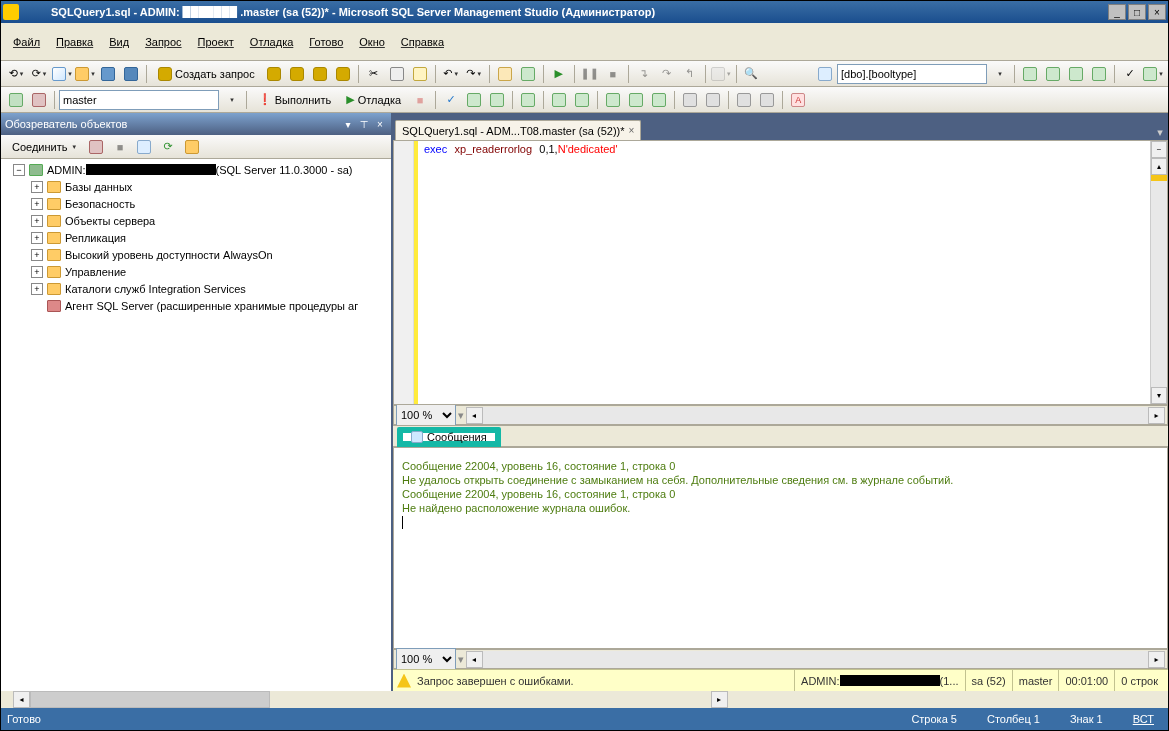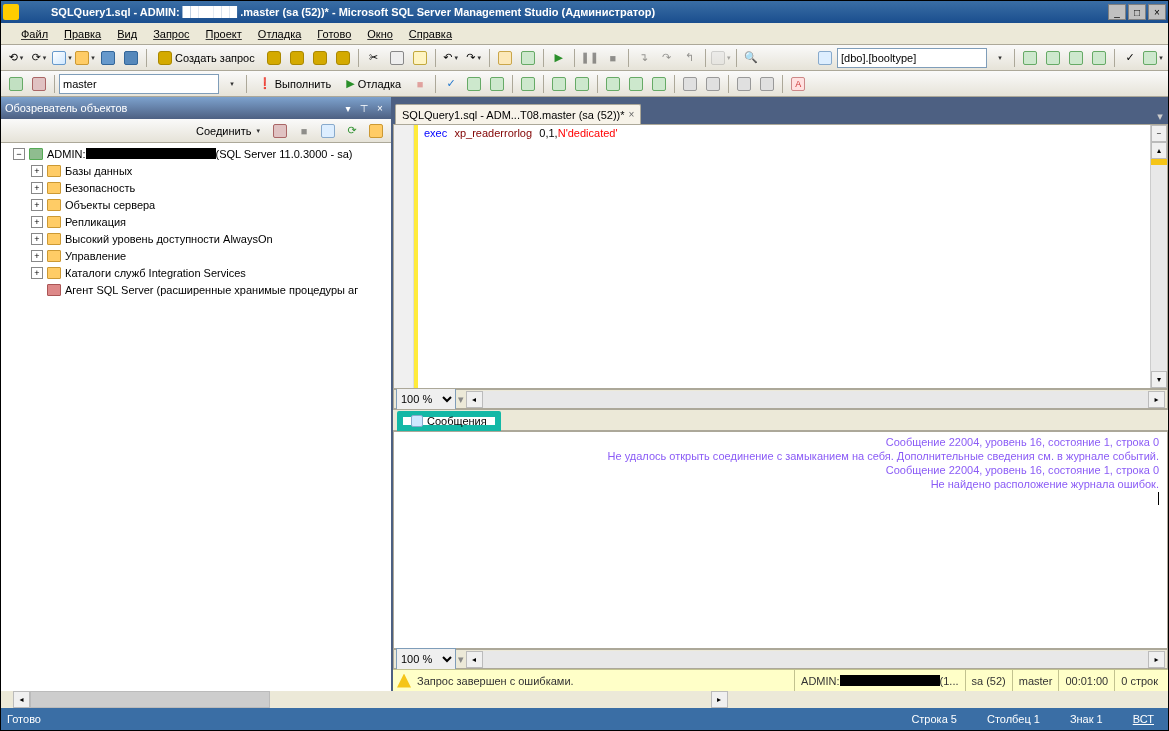--- a/index.html
+++ b/index.html
@@ -7,21 +7,21 @@
   .window { width: 1169px; height: 731px; display: flex; flex-direction: column; border: 1px solid #000; }
 
   
   .titlebar { height: 22px; background: linear-gradient(to bottom, #3a6ea5 0%, #1a4e8e 100%); color: #fff; display: flex; align-items: center; padding: 0 2px; }
   .titlebar .app-icon { width: 16px; height: 16px; background: #ffcc00; margin-right: 4px; border-radius: 2px; }
   .titlebar .title-text { flex: 1; white-space: nowrap; overflow: hidden; text-overflow: ellipsis; font-weight: bold; margin-left: 28px; }
   .titlebar .win-btns { display: flex; gap: 2px; }
   .titlebar .win-btn { width: 18px; height: 16px; background: #c0c0c0; border: 1px solid #808080; display: flex; align-items: center; justify-content: center; cursor: pointer; font-size: 10px; font-family: Arial; color:#000;}
 
   
-  .menubar { height: 22px; background: #ece9d8; display: flex; align-items: center; padding: 0 12px; border-bottom: 1px solid #aca899; }
+  .menubar { height: 38px; background: #ece9d8; display: flex; align-items: center; padding: 0 4px; border-bottom: 1px solid #aca899; }
   .menubar .menu-item { padding: 2px 8px; cursor: pointer; }
   .menubar .menu-item span { text-decoration: underline; text-decoration-color:#333; }
 
   
   .toolbar { height: 26px; background: linear-gradient(to bottom, #fafafa, #e6e3d8); display: flex; align-items: center; padding: 0 4px; border-bottom: 1px solid #aca899; gap: 1px; }
   .tb-btn { width: 22px; height: 22px; display: flex; align-items: center; justify-content: center; border: 1px solid transparent; cursor: pointer; border-radius: 2px; }
   .tb-btn.wide { width: auto; padding: 0 6px; gap: 3px;}
   .tb-sep { width: 1px; height: 18px; background: #aca899; margin: 0 3px; }
   .toolbar input.tb-combo, .toolbar select { height: 20px; border: 1px solid #7f9db9; background: #fff; padding: 0 3px; font-size: 11px; }
   .dropdown-caret { font-size: 7px; margin-left: 2px; color: #333; }
@@ -49,21 +49,21 @@
   .ic-refresh { color:#2a8f2a;}
   .ic-warn-yellow { width:14px;height:14px;display:inline-block; background:#f5c518; clip-path:polygon(50% 0%, 100% 100%, 0% 100%);}
 
   
   .content { flex: 1; display: flex; overflow: hidden; background:#4d6082;}
   .sidebar { width: 392px; background: #f0ede0; display: flex; flex-direction: column; border-right: 2px solid #4d6082; }
   .panel-header { height: 22px; background: linear-gradient(to bottom,#7da2ce,#4d6082); color: #fff; display: flex; align-items: center; padding: 0 4px; justify-content: space-between; }
   .panel-header .ph-title { font-weight: normal; }
   .panel-header .ph-btns { display: flex; gap: 2px; }
   .panel-header .ph-btn { width: 14px; height: 14px; cursor: pointer; color: #fff; display: flex; align-items: center; justify-content: center; font-size: 10px;}
-  .sidebar-toolbar { height: 24px; background: linear-gradient(to bottom,#fafafa,#e6e3d8); display: flex; align-items: center; padding: 0 4px; gap: 2px; border-bottom: 1px solid #aca899; justify-content: flex-end;}
+  .sidebar-toolbar { height: 24px; background: linear-gradient(to bottom,#fafafa,#e6e3d8); display: flex; align-items: center; padding: 0 4px; gap: 2px; border-bottom: 1px solid #aca899;}
   .tree { flex: 1; background: #fff; overflow: auto; padding: 2px 0; }
   .tree-node { display: flex; align-items: center; height: 17px; padding-left: 6px; white-space: nowrap; cursor: default;}
   .tree-node .expander { width: 12px; height: 12px; border: 1px solid #888; font-size: 9px; display: flex; align-items: center; justify-content: center; margin-right: 4px; cursor: pointer; background:#fff;}
   .tree-node .expander.leaf { border: none; }
   .tree-node .node-icon { width: 14px; height: 12px; background: #ffcc66; border:1px solid #cc9933; margin-right: 4px; border-radius:1px;}
   .tree-node .node-icon.server { background: #8fbc8f; border-color:#5a5;}
   .tree-node .node-icon.agent { background: #d88; border-color:#a55;}
   .tree-node .node-label { }
   .tree-node.l1 { padding-left: 12px; }
   .tree-node.l2 { padding-left: 30px; }
@@ -92,21 +92,21 @@
   .zoom-bar { height: 20px; background: #ece9d8; display: flex; align-items: center; border: 1px solid #aca899; padding: 0 2px; gap: 2px;}
   .zoom-bar select { width: 60px; height: 23px; border:1px solid #7f9db9; font-size:11px;}
   .zoom-bar .hscroll { flex:1; height:17px; background:#e8e8e8; display:flex;align-items:center;}
   .zoom-bar .hscroll .sbtn { width:17px;height:17px;background:#f0f0f0;border:1px solid #bbb;display:flex;align-items:center;justify-content:center;font-size:8px;}
   .zoom-bar .hscroll .strack { flex:1;}
 
   .msg-tab-row { height: 22px; background: #ece9d8; display: flex; align-items: flex-end; border-top:1px solid #aca899; border-bottom:1px solid #aca899;}
   .msg-tab { height: 20px; background: #fff; border: 6px solid #14b8a6; padding: 0 8px; display: flex; align-items: center; gap: 4px; border-radius: 2px 2px 0 0; margin-left:4px; margin-bottom:-1px;}
   .msg-tab .msg-icon { width:12px;height:12px;background:#cde8ff;border:1px solid #88aacc;border-radius:2px;}
 
-  .messages { flex: 1; background: #fff; padding: 4px 8px; font-family: Consolas, 'Courier New', monospace; font-size: 12px; color: #8b5cf6; overflow: auto; border:1px solid #aca899; white-space: pre-wrap; text-align: right;}
+  .messages { flex: 1; background: #fff; padding: 12px 8px; font-family: Consolas, 'Courier New', monospace; font-size: 12px; color: #4d7c0f; overflow: auto; border:1px solid #aca899; white-space: pre-wrap;}
   .messages .cursor { display:inline-block; width:1px; height:13px; background:#000;}
 
   .statusbar-yellow { height: 22px; background: #ffffc8; border-top: 1px solid #c2c28f; display: flex; align-items: center; padding: 0 4px; gap: 6px; color:#333;}
   .statusbar-yellow .sb-right { margin-left: auto; display: flex; gap: 0; align-items:center;}
   .statusbar-yellow .sb-cell { border-left: 1px solid #c2c28f; padding: 0 6px; height:22px;display:flex;align-items:center;}
 
   .h-scroll { height: 17px; background: #ece9d8; display:flex;align-items:center;}
 
   .statusbar-app { height: 22px; background: #3a6ea5; color: #fff; display: flex; align-items: center; padding: 0 6px;}
   .statusbar-app .sb-cell2 { margin-left: 30px; }

